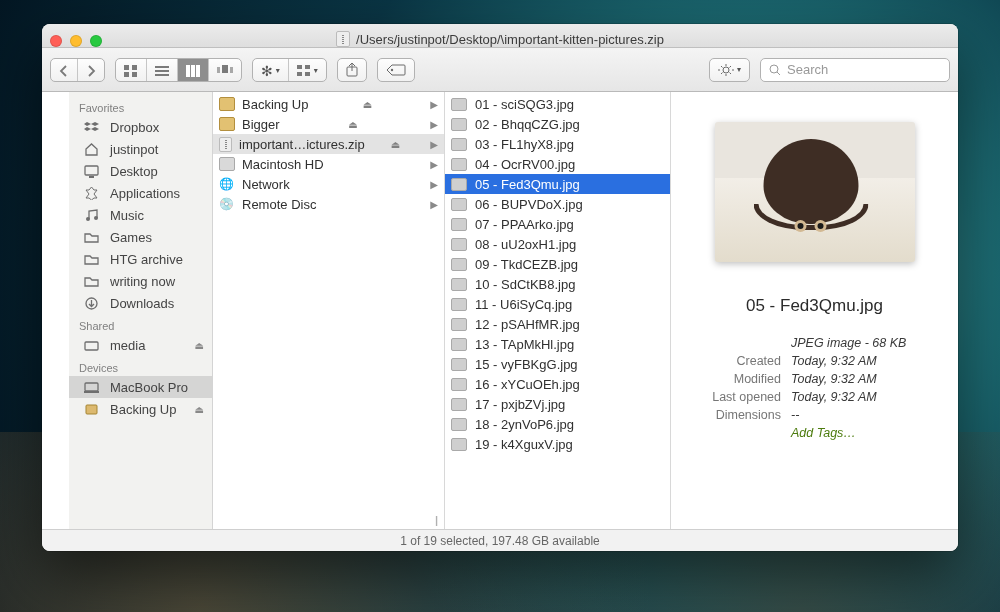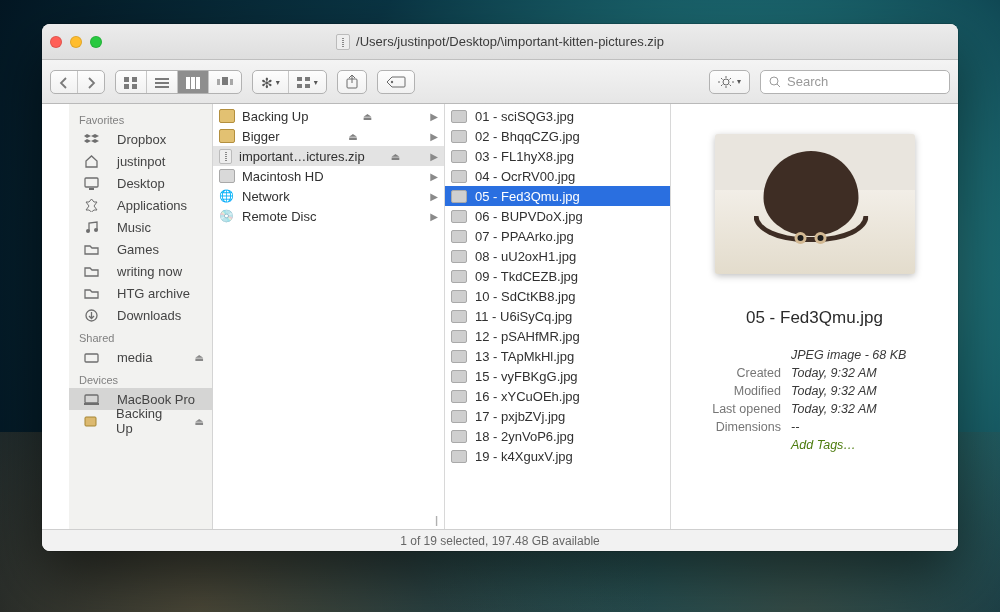--- a/index.html
+++ b/index.html
@@ -16,25 +16,25 @@
     width: 916px;
     height: 527px;
     background: #fff;
     border-radius: 8px;
     box-shadow: 0 25px 60px rgba(0,0,0,0.55), 0 0 0 1px rgba(0,0,0,0.15);
     display: flex;
     flex-direction: column;
     overflow: hidden;
   }
   .titlebar {
-    height: 36px;
+    height: 24px;
     background: linear-gradient(#ececec,#dedede);
     border-bottom: 1px solid #bfbfbf;
     display: flex;
-    align-items: center;
+    align-items: flex-end;
     justify-content: center;
     position: relative;
   }
   .traffic { position:absolute; left:8px; display:flex; gap:8px; }
   .traffic span { width:12px; height:12px; border-radius:50%; display:block; box-shadow: inset 0 0 0 1px rgba(0,0,0,0.12);}
   .close { background:#ff5f57;} .min{background:#ffbd2e;} .max{background:#28c940;}
   .title { font-size:13px; color:#3b3b3b; display:flex; align-items:center; gap:6px; }
   .zipicon { width:14px; height:16px; background:#eee; border:1px solid #bbb; border-radius:2px; position:relative; }
   .zipicon:after{content:""; position:absolute; left:50%; top:2px; bottom:2px; width:2px; margin-left:-1px; background:repeating-linear-gradient(0deg,#888,#888 1px,#eee 1px,#eee 2px);}
   .toolbar {
@@ -46,21 +46,21 @@
   .seg { display:flex; border:1px solid #b2b2b2; border-radius:5px; background:linear-gradient(#fdfdfd,#f1f1f1); height:24px; overflow:hidden;}
   .seg button, .btn { height:24px; border:none; background:transparent; padding:0 8px; display:flex; align-items:center; justify-content:center; cursor:default; color:#555;}
   .seg button + button { border-left:1px solid #c6c6c6;}
   .seg button.active { background:#8e8e8e; color:#fff;}
   .btn { border:1px solid #b2b2b2; border-radius:5px; background:linear-gradient(#fdfdfd,#f1f1f1);}
   .flexgap{flex:1;}
   .search { border:1px solid #b2b2b2; border-radius:5px; height:24px; width:190px; background:#fff; display:flex; align-items:center; padding:0 8px; color:#999; gap:6px;}
   .body { flex:1; display:flex; overflow:hidden;padding-left:27px; }
   .sidebar { width:144px; background:#f2f2f0; border-right:1px solid #d4d4d4; overflow:hidden; padding-top:4px;}
   .sbhdr { color:#808080; font-size:11px; padding:6px 10px 2px;}
-  .sbitem { display:flex; align-items:center; gap:18px; height:22px; padding:0 8px 0 14px; color:#444;}
+  .sbitem { display:flex; align-items:center; gap:11px; height:22px; padding:0 8px 0 14px; color:#444;}
   .sbitem.sel { background:#d5d5d4;}
   .eject { margin-left:auto; color:#888; font-size:10px; }
   .ic { width:16px; height:16px; border-radius:3px; display:inline-flex; align-items:center; justify-content:center; color:#6e6e6e; font-size:12px;}
   .column { border-right:1px solid #d8d8d8; overflow:hidden; display:flex; flex-direction:column; padding-top:2px;}
   .col1{width:232px;} .col2{width:226px;text-align:right;}
   .row { display:flex; align-items:center; height:20px; padding:0 6px 0 6px; gap:7px; color:#303030;}
   .row .arrow{ margin-left:auto; color:#8a8a8a; font-size:10px;}
   .row .ej{ color:#808080; font-size:10px; margin-left:auto; margin-right:4px;}
   .row.selr { background:#e3e3e3;}
   .row.sel { background:#2a6fe0; color:#fff;}
@@ -244,29 +244,29 @@
             </svg>
           </span>
           <span>Games</span>
         </div>
         <div class="sbitem">
           <span class="ic">
             <svg width="15" height="13">
               <path d="M1 3 H6 L8 5 H14 V11 H1 Z" fill="none" stroke="#6e6e6e" stroke-width="1.3"></path>
             </svg>
           </span>
+          <span>HTG archive</span>
+        </div>
+        <div class="sbitem">
+          <span class="ic">
+            <svg width="15" height="13">
+              <path d="M1 3 H6 L8 5 H14 V11 H1 Z" fill="none" stroke="#6e6e6e" stroke-width="1.3"></path>
+            </svg>
+          </span>
           <span>writing now</span>
-        </div>
-        <div class="sbitem">
-          <span class="ic">
-            <svg width="15" height="13">
-              <path d="M1 3 H6 L8 5 H14 V11 H1 Z" fill="none" stroke="#6e6e6e" stroke-width="1.3"></path>
-            </svg>
-          </span>
-          <span>HTG archive</span>
         </div>
         <div class="sbitem">
           <span class="ic">
             <svg width="15" height="13">
               <circle cx="7.5" cy="6.5" r="5.5" fill="none" stroke="#6e6e6e" stroke-width="1.3"></circle>
               <path d="M7.5 3 V9 M5 7 L7.5 9.5 L10 7" fill="none" stroke="#6e6e6e" stroke-width="1.3"></path>
             </svg>
           </span>
           <span>Downloads</span>
         </div>

